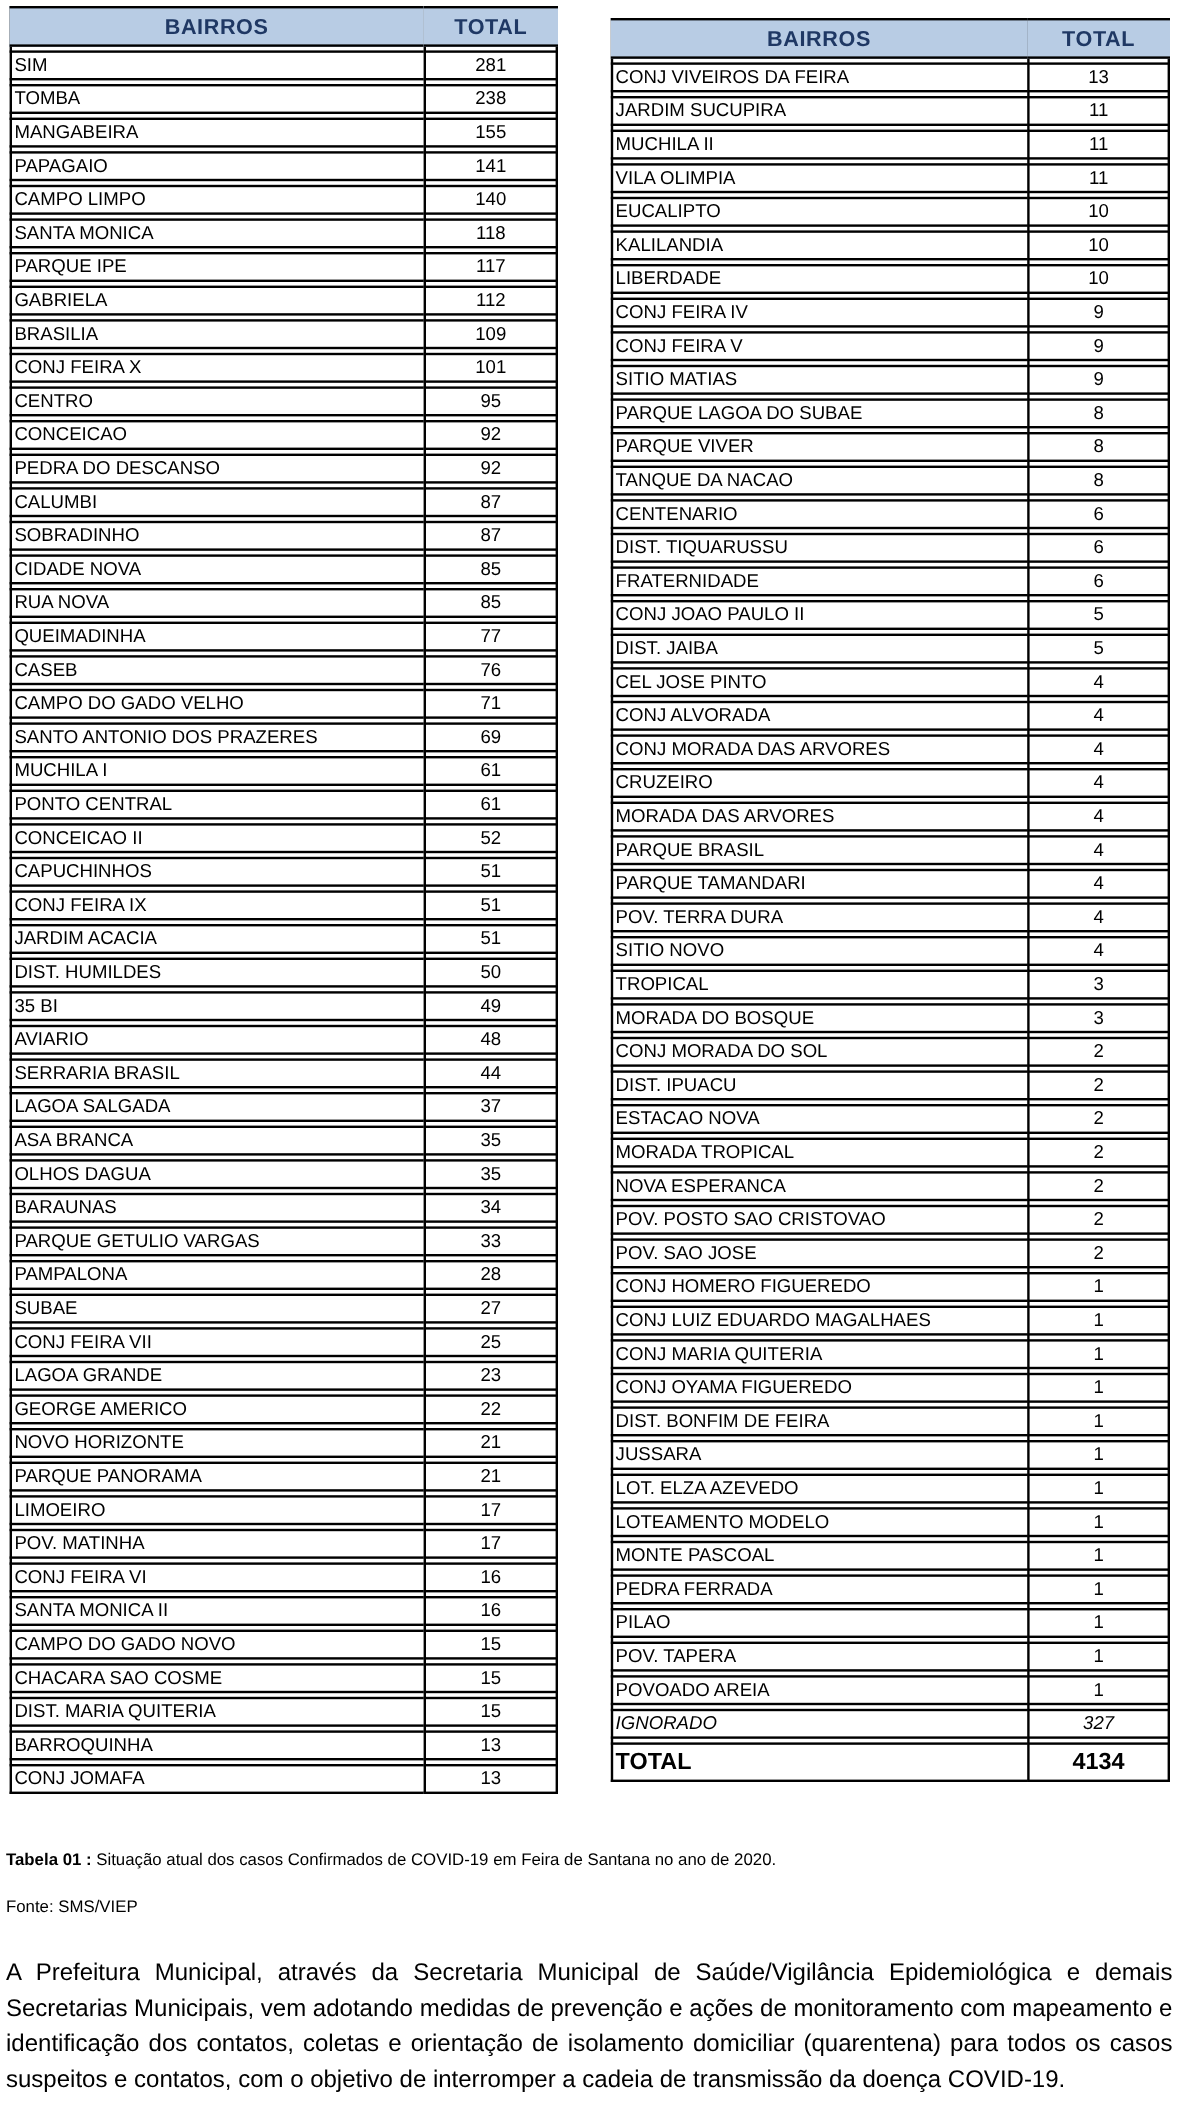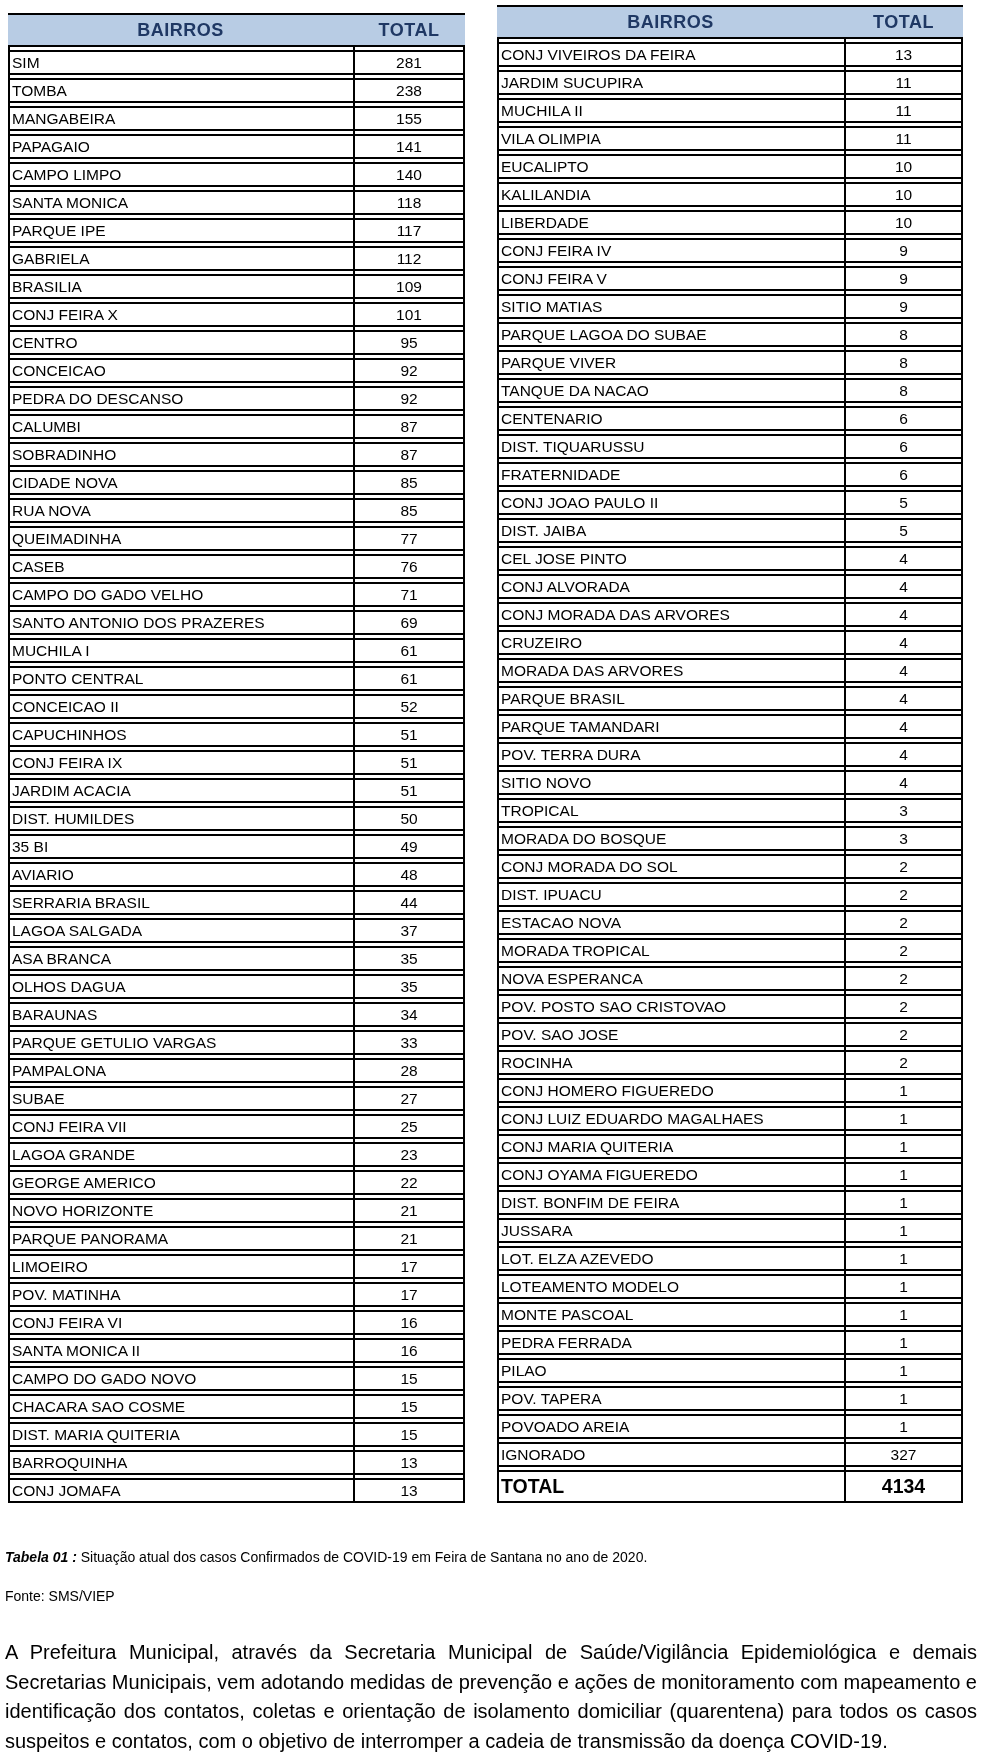--- a/index.html
+++ b/index.html
@@ -2,21 +2,21 @@
 <html><head>
 <meta charset="utf-8">
 <style>
   html, body { margin:0; padding:0; background:#ffffff; }
   body {
     width:983px; min-height:1761px;
     font-family:"Liberation Sans", sans-serif;
     color:#000;
     box-sizing:border-box;
   }
-  .tables-wrap { display:flex; align-items:flex-end; padding:2px 0 0 8px; gap:32px; }
+  .tables-wrap { display:flex; align-items:center; padding:2px 0 0 8px; gap:44px; }
 
   table.bairros {
     border-collapse:separate;
     border-spacing:0 3px;
     table-layout:fixed;
     background-repeat:no-repeat;
     background-image:
       linear-gradient(#000,#000),
       linear-gradient(#000,#000),
       linear-gradient(#000,#000);
@@ -43,25 +43,25 @@
     font-weight:bold;
     text-align:center;
     letter-spacing:0.5px;
   }
   td { height:25px; font-size:15.5px; }
   td.col-name { text-align:left; padding:0 2px 0 4px; }
   td.col-total { text-align:center; }
   .t-left  .col-name { width:345px; } .t-left  .col-total { width:112px; }
   .t-right .col-name { width:347px; } .t-right .col-total { width:119px; }
 
-  tr.italic td { }
+  tr.italic td { font-style:italic; }
   tr.bold td { font-weight:bold; font-size:19.5px; height:33px; }
 
   .caption { margin:40px 0 0 5px; font-size:14px; line-height:1.65; }
-  .caption b { font-weight:bold;font-style:italic; }
+  .caption b { font-weight:bold; }
   .caption-source { margin:16px 0 0 5px; font-size:14px; line-height:1.65; }
 
   .body-paragraph {
     margin:30px 6px 0 5px;
     font-size:20px;
     line-height:1.48;
     text-align:justify;
   }
 </style>
 </head>
@@ -432,24 +432,20 @@
         </tr>
         <tr>
           <td class="col-name">POV. POSTO SAO CRISTOVAO</td>
           <td class="col-total">2</td>
         </tr>
         <tr>
           <td class="col-name">POV. SAO JOSE</td>
           <td class="col-total">2</td>
         </tr>
         <tr>
-          <td class="col-name">ROCINHA</td>
-          <td class="col-total">2</td>
-        </tr>
-        <tr>
           <td class="col-name">CONJ HOMERO FIGUEREDO</td>
           <td class="col-total">1</td>
         </tr>
         <tr>
           <td class="col-name">CONJ LUIZ EDUARDO MAGALHAES</td>
           <td class="col-total">1</td>
         </tr>
         <tr>
           <td class="col-name">CONJ MARIA QUITERIA</td>
           <td class="col-total">1</td>

